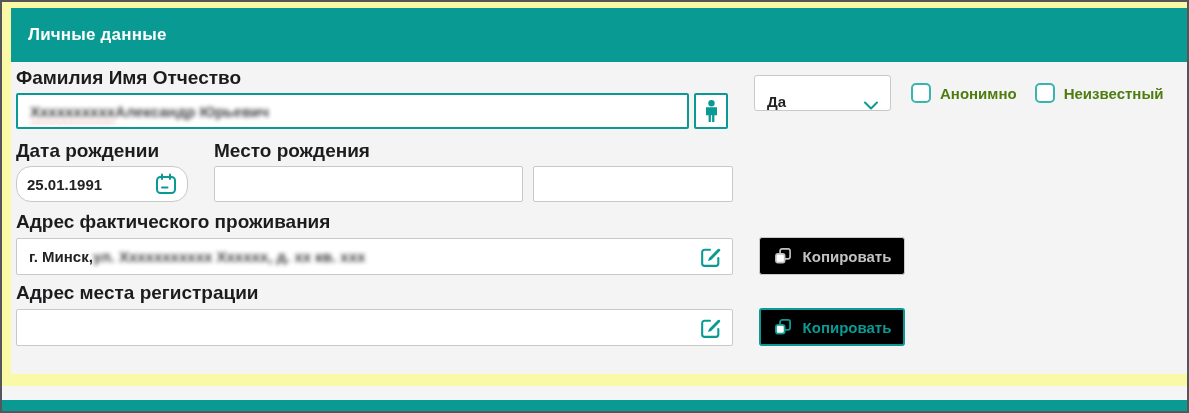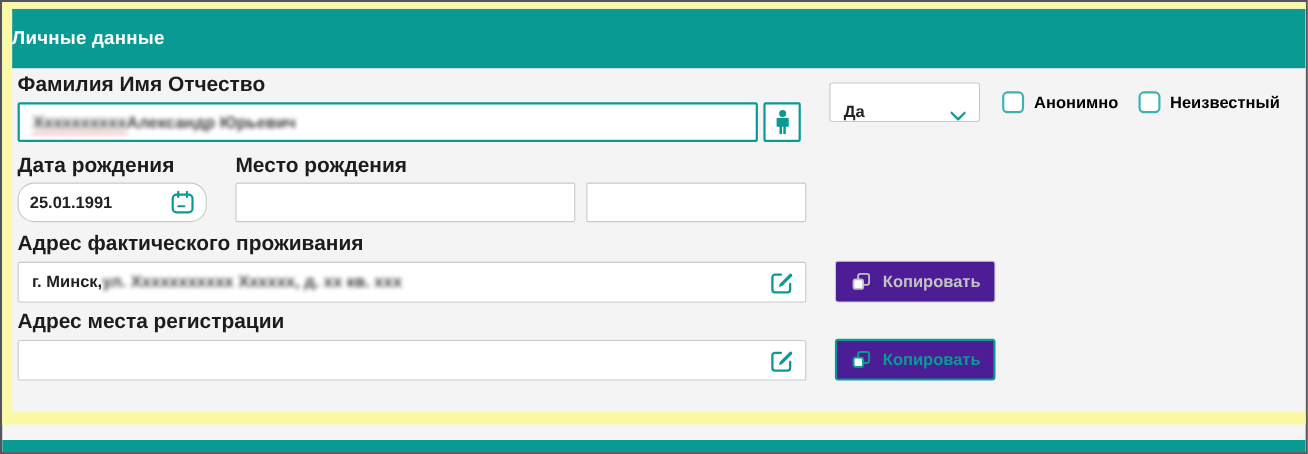--- a/index.html
+++ b/index.html
@@ -22,21 +22,21 @@
     height:384px;
     overflow:hidden;
   }
   .panel-header {
     height:54px;
     background:#0a9a94;
     color:#ffffff;
     font-weight:bold;
     font-size:17px;
     display:flex; align-items:center;
-    padding-left:0;
+    padding-left:17px;
     letter-spacing:.2px;
   }
   .panel-body { padding:7px 6px 0 5px; }
 
   .lbl {
     font-size:19px; font-weight:bold; color:#1c1c1e;
     line-height:18px; white-space:nowrap;
   }
 
   .row1 { display:flex; }
@@ -70,21 +70,21 @@
     font-size:15px; font-weight:bold; color:#222;
     cursor:pointer;
   }
   .cap-controls { display:flex; align-items:center; }
   .cb-group { display:flex; align-items:center; margin-left:20px; margin-top:6px; }
   .checkbox {
     width:20px; height:20px;
     background:#fff; border:2px solid #3ab4ae; border-radius:5px;
     flex:0 0 auto; cursor:pointer;
   }
-  .cb-label { margin-left:9px; font-size:15px; font-weight:bold; color:#000000; white-space:nowrap; }
+  .cb-label { margin-left:9px; font-size:15px; font-weight:bold; color:#4d7c0f; white-space:nowrap; }
 
   .row2 { margin-top:13px; }
   .row2-labels { display:flex; align-items:flex-end; }
   .row2-labels .w1 { width:198px; }
   .row2-labels .w2 { width:319px; }
   .row2-inputs { display:flex; margin-top:6px; }
   .input {
     height:36px; background:#fff; border:1px solid #c9c9c9; border-radius:2px;
     display:flex; align-items:center; padding:0 10px;
     font-size:15px; font-weight:bold; color:#222;
@@ -103,21 +103,21 @@
   }
   .edit-btn {
     position:absolute; right:9px; top:50%; transform:translateY(-50%);
     width:26px; height:26px; display:flex; align-items:center; justify-content:center;
     background:transparent; border:none; cursor:pointer; padding:0;
   }
   .copy-btn {
     margin-left:14px;
     width:146px; height:38px;
     display:flex; align-items:center; justify-content:center; gap:10px;
-    background:#4c1d95; border-radius:3px;
+    background:#000000; border-radius:3px;
     font-size:15px; font-weight:bold;
     font-family:"Liberation Sans", sans-serif;
   }
   .copy-btn.disabled {
     border:1px solid #c9c9c9; color:#c2c2c2; cursor:default;
   }
   .copy-btn.enabled {
     border:2px solid #0a9a94; color:#0a9a94; cursor:pointer;
   }
 
@@ -178,21 +178,21 @@
             <div class="cb-group" style="margin-left:18px;">
               <span class="checkbox"></span>
               <span class="cb-label">Неизвестный</span>
             </div>
           </div>
         </div>
       </div>
 
       <div class="row2">
         <div class="row2-labels">
-          <div class="w1 lbl">Дата рождения</div>
+          <div class="w1 lbl">Дата рождении</div>
           <div class="w2 lbl">Место рождения</div>
         </div>
         <div class="row2-inputs">
           <div class="input date-input">
             <span>25.01.1991</span>
             <span>
               <svg width="22" height="22" viewBox="0 0 22 22" fill="none" stroke="#0a9a94" stroke-width="2" stroke-linecap="round" stroke-linejoin="round">
                 <rect x="2" y="4" width="18" height="16" rx="3.5"></rect>
                 <line x1="7" y1="1.5" x2="7" y2="6"></line>
                 <line x1="15" y1="1.5" x2="15" y2="6"></line>

